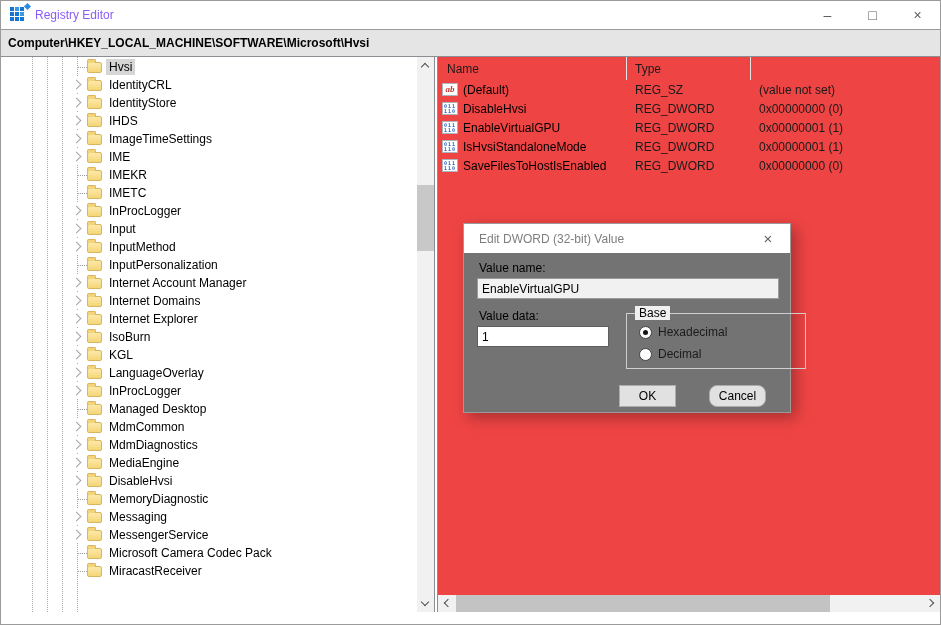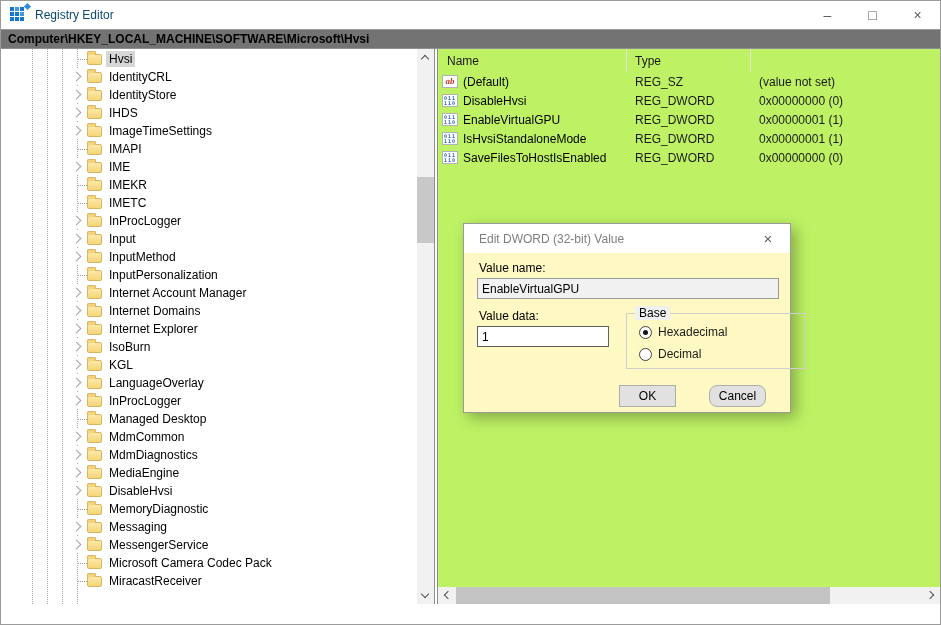--- a/index.html
+++ b/index.html
@@ -10,30 +10,30 @@
     font-family:"Liberation Sans", sans-serif; font-size:12px; color:#1a1a1a;
   }
   
   .titlebar { height:28px; display:flex; align-items:center; background:#fff; }
   .app-icon { width:17px; height:16px; margin:0 8px 0 9px; position:relative; flex:none;
     display:grid; grid-template-columns:repeat(3,4px); grid-template-rows:repeat(3,4px); gap:1px; }
   .app-icon i { background:#1277d4; }
   .app-icon i:nth-child(2),.app-icon i:nth-child(6){ background:#3f97e0; }
   .app-icon::after { content:""; position:absolute; right:-3px; top:-3px; width:5px; height:5px;
     background:#2d8ce0; transform:rotate(45deg); }
-  .title-text { color:#0c4a6e; }
+  .title-text { color:#8b5cf6; }
   .caption-controls { margin-left:auto; display:flex; height:100%; }
   .cap-btn { width:45px; height:100%; display:flex; align-items:center; justify-content:center;
     color:#5f5f5f; font-size:14px; }
   
   .menubar { height:20px; display:flex; align-items:center; padding-left:5px; }
   .menu-item { padding:0 10px; color:#222; }
   
-  .addressbar { height:20px; border-top:1px solid #9a9a9a; border-bottom:1px solid #8b8e92;
-    display:flex; align-items:center; padding-left:7px; font-weight:700; color:#000; background:#737373; }
+  .addressbar { height:28px; border-top:1px solid #9a9a9a; border-bottom:1px solid #8b8e92;
+    display:flex; align-items:center; padding-left:7px; font-weight:700; color:#000; background:#e5e5e5; }
   
   .main { display:flex; height:555px; }
   .tree-pane { width:434px; flex:none; position:relative; border-right:1px solid #8b8e92; overflow:hidden; background:#fff; }
   .guide { position:absolute; top:0; bottom:0; border-left:1px dotted #a9a9a9; }
   .tree-items { position:absolute; left:0; right:17px; top:0; bottom:0; padding-top:1px; overflow:hidden; }
   .tree-row { height:18px; display:flex; align-items:center; padding-left:68px; position:relative; background:transparent; }
   .chev { width:16px; height:16px; position:relative; flex:none; background:#fff; }
   .chev::after { content:""; position:absolute; left:4px; top:4px; width:6px; height:6px;
     border-top:1px solid #a3a3a3; border-right:1px solid #a3a3a3; transform:rotate(45deg); }
   .conn { width:16px; height:16px; position:relative; flex:none; }
@@ -49,38 +49,38 @@
   .sbtn { position:absolute; width:17px; height:17px; }
   .arrow { position:absolute; left:5px; width:6px; height:6px; border-left:1px solid #505050; border-top:1px solid #505050; }
   .arrow.up   { top:7px;  transform:rotate(45deg); }
   .arrow.down { top:4px;  transform:rotate(225deg); }
   .arrow.left { top:5px; left:7px; transform:rotate(-45deg); }
   .arrow.right{ top:5px; left:4px; transform:rotate(135deg); }
   .vthumb { position:absolute; left:0; width:17px; top:128px; height:66px; background:#c8c8c8; }
   .hscroll { position:absolute; left:0; right:0; bottom:0; height:17px; background:#f1f1f1; z-index:2; }
   .hthumb { position:absolute; top:0; height:17px; left:18px; width:374px; background:#c3c3c3; }
   
-  .list-pane { flex:1; position:relative; margin-left:2px; border-left:1px solid #8b8e92; background:#bef264; overflow:hidden; }
+  .list-pane { flex:1; position:relative; margin-left:2px; border-left:1px solid #8b8e92; background:#ef4444; overflow:hidden; }
   .list-header { display:flex; height:23px; align-items:center; }
   .hcell { height:100%; display:flex; align-items:center; padding-left:9px; color:#1a1a1a; }
   .hcell.name { width:189px; border-right:1px solid #e2e2e2; }
   .hcell.type { width:124px; border-right:1px solid #e2e2e2; padding-left:8px; }
   .hcell.data { flex:1; padding-left:8px; }
   .lrow { display:flex; height:19px; align-items:center; }
   .c-name { width:189px; display:flex; align-items:center; padding-left:4px; white-space:nowrap; overflow:hidden; }
   .c-type { width:124px; padding-left:8px; white-space:nowrap; }
   .c-data { flex:1; padding-left:8px; white-space:nowrap; }
   .ric { width:16px; height:13px; border:1px solid #aeb3b9; background:#fff; margin-right:5px; flex:none;
     display:flex; align-items:center; justify-content:center; overflow:hidden; }
   .ric.sz { color:#c5392c; font:italic bold 9px/1 "Liberation Serif", serif; }
   .ric.dw { flex-direction:column; color:#2f66c0; font:bold 5px/5px "DejaVu Sans Mono", monospace; letter-spacing:1px; }
   .vlabel { color:#000; }
   
   .dialog { position:absolute; left:462px; top:222px; width:328px; height:190px; z-index:10;
-    background:#fef9c3; border:1px solid #9a9a9a; box-shadow:5px 5px 14px rgba(0,0,0,0.30); }
+    background:#737373; border:1px solid #9a9a9a; box-shadow:5px 5px 14px rgba(0,0,0,0.30); }
   .dlg-title { height:29px; background:#fff; display:flex; align-items:center; padding-left:15px; color:#7e7e7e; }
   .dlg-close { margin-left:auto; width:44px; height:100%; display:flex; align-items:center; justify-content:center;
     color:#5f5f5f; font-size:15px; }
   .dlg-body { position:relative; height:160px; }
   .dlg-label { position:absolute; color:#000; }
   .lbl-name { left:15px; top:8px; }
   .lbl-data { left:15px; top:56px;text-align:right; }
   .inp { position:absolute; border:1px solid #9a9a9a; background:#f1f1f1; display:flex; align-items:center;
     padding-left:4px; color:#000; }
   .inp-name { left:13px; top:25px; width:302px; height:21px; }
@@ -153,25 +153,20 @@
             <span class="chev"></span>
             <span class="folder"></span>
             <span class="tlabel">IHDS</span>
           </div>
           <div class="tree-row">
             <span class="chev"></span>
             <span class="folder"></span>
             <span class="tlabel">ImageTimeSettings</span>
           </div>
           <div class="tree-row">
-            <span class="conn"></span>
-            <span class="folder"></span>
-            <span class="tlabel">IMAPI</span>
-          </div>
-          <div class="tree-row">
             <span class="chev"></span>
             <span class="folder"></span>
             <span class="tlabel">IME</span>
           </div>
           <div class="tree-row">
             <span class="conn"></span>
             <span class="folder"></span>
             <span class="tlabel">IMEKR</span>
           </div>
           <div class="tree-row">

